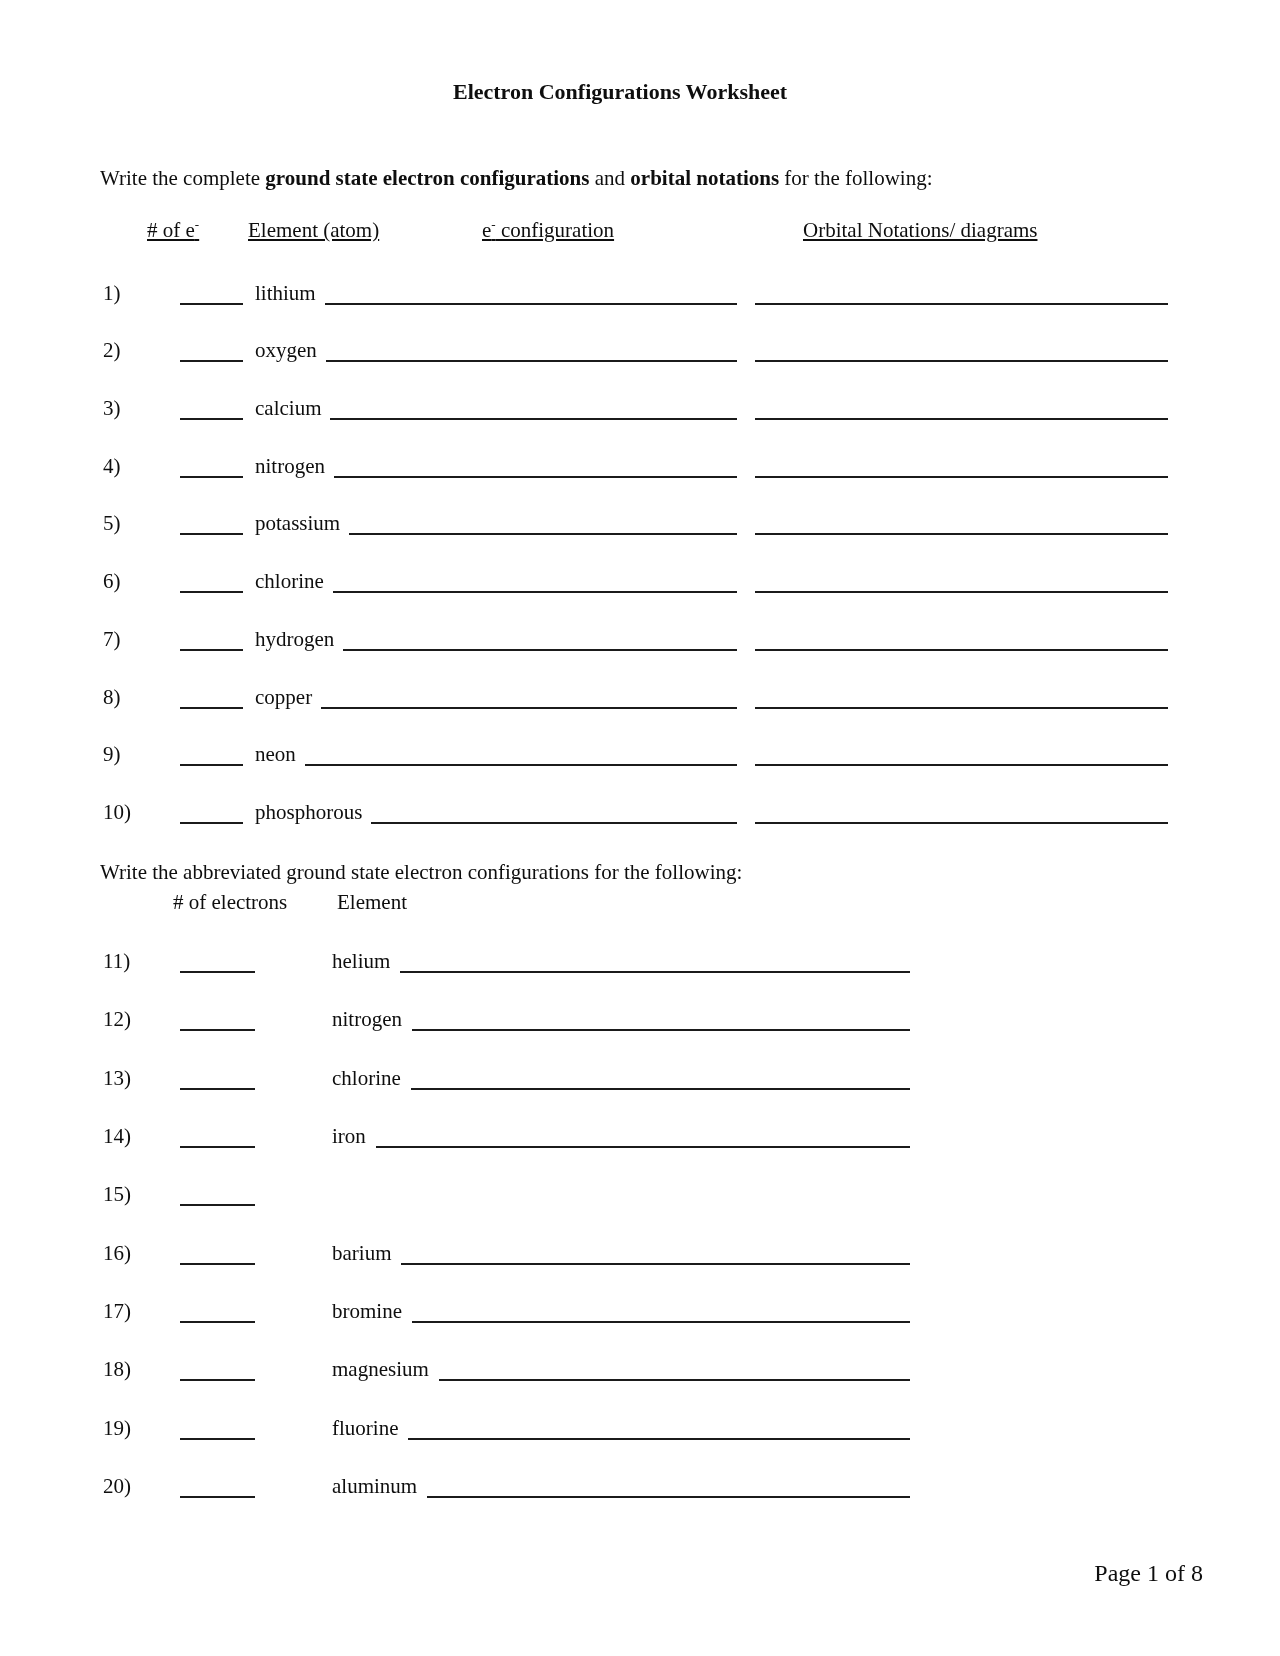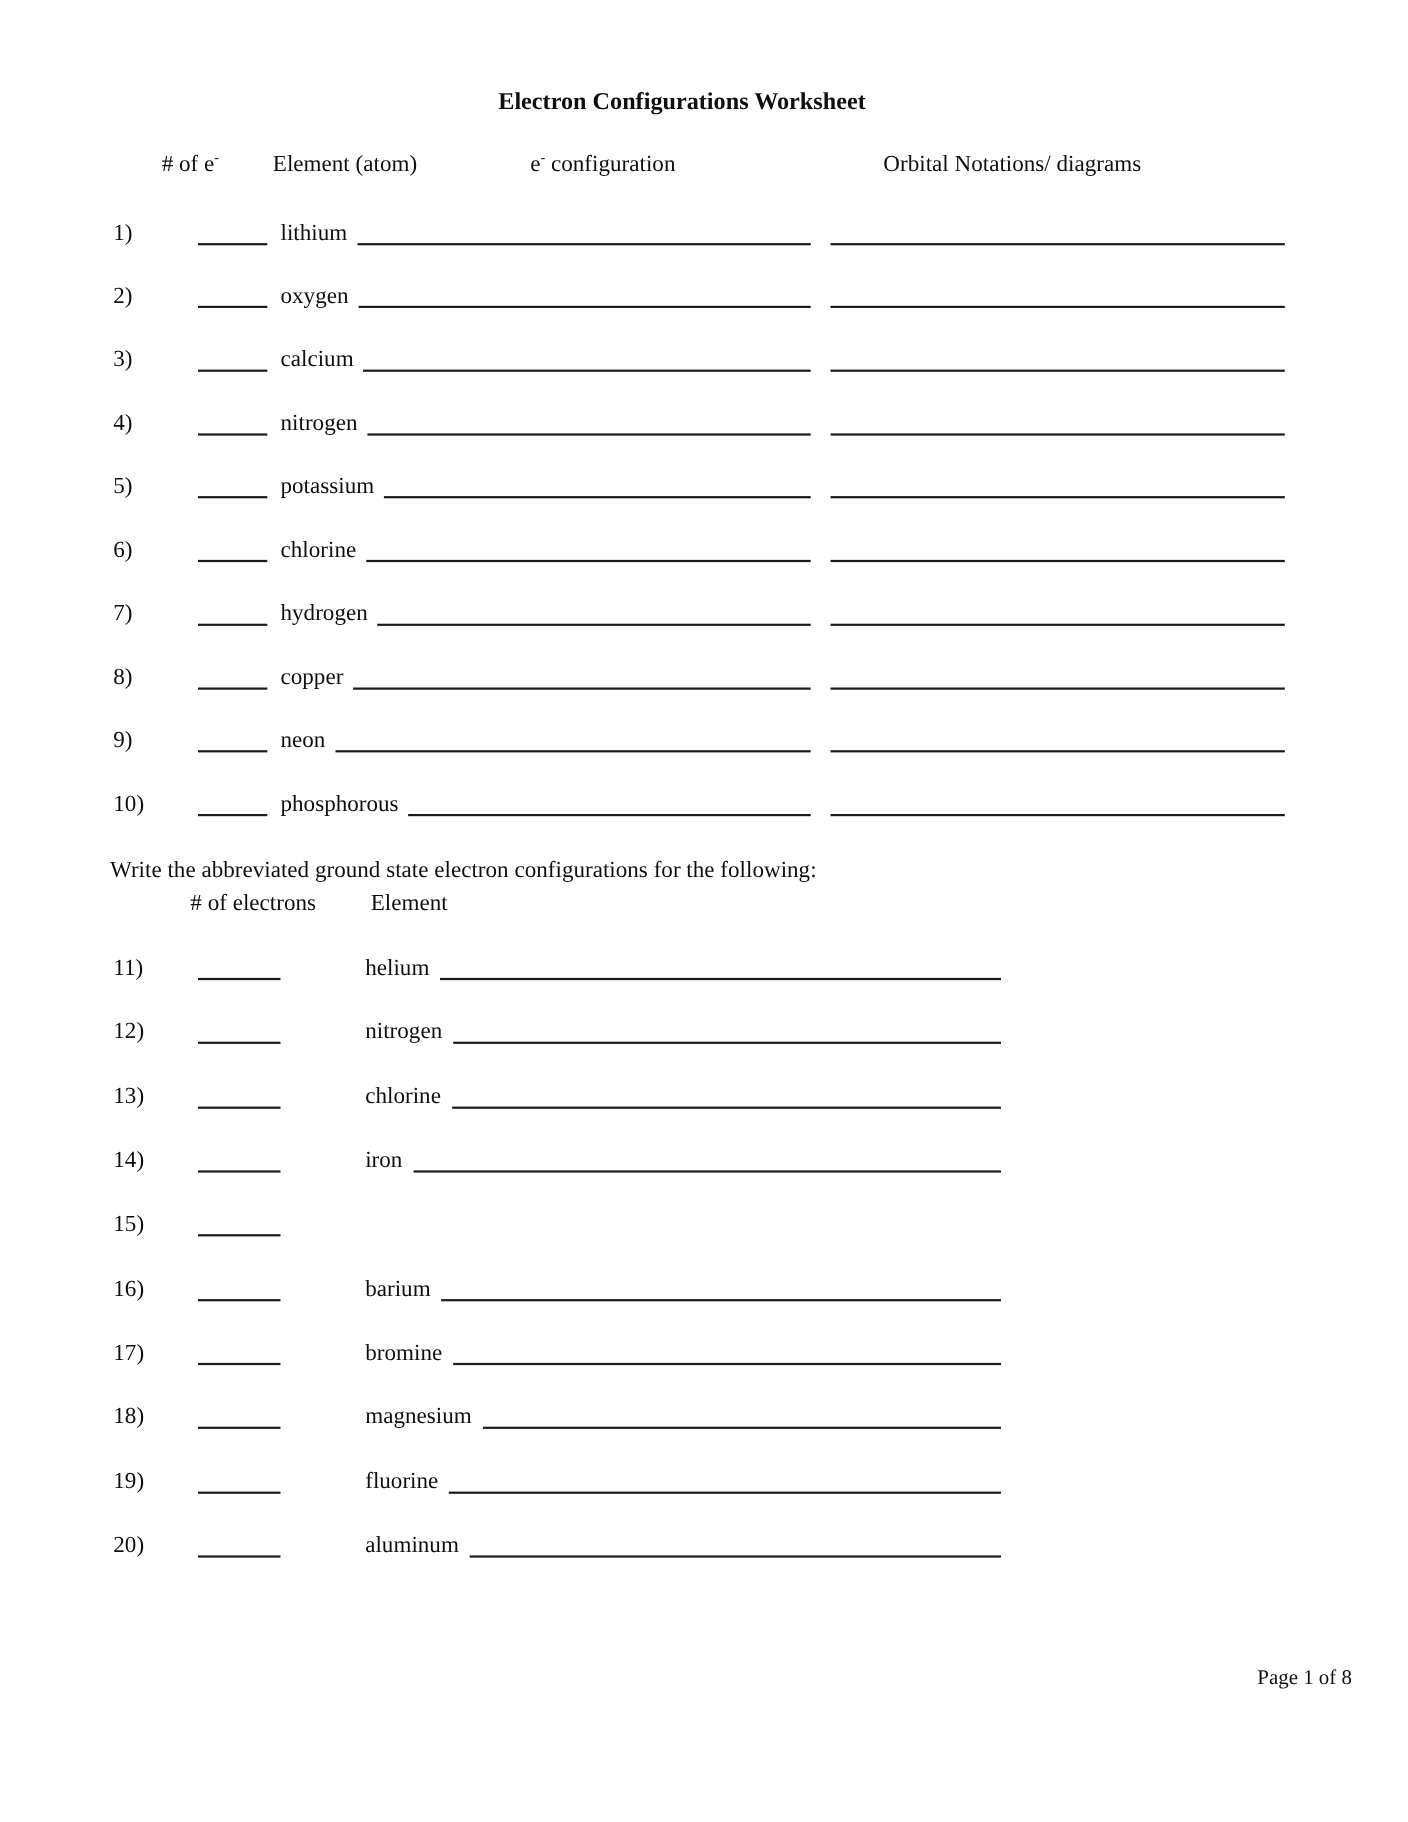--- a/index.html
+++ b/index.html
@@ -25,21 +25,21 @@
     margin:54px 0 0 100px;
     font-size:21px; line-height:28px;
   }
   .intro1 b { font-weight:bold; }
 
   
   .headers1 {
     position:relative; height:28px; margin-top:24px;
     font-size:21px; line-height:28px;
   }
-  .headers1 span.hpos { position:absolute; top:0; white-space:nowrap; }
+  .headers1 span.hpos { position:absolute; top:0; white-space:nowrap;text-decoration:underline; }
   .h1-num { left:147px; }
   .h1-el  { left:248px;text-align:right; }
   .h1-cfg { left:482px; }
   .h1-orb { left:803px; }
   sup.minus { font-size:13px; line-height:0; vertical-align:super; }
 
   
   .rows1 { margin-top:6px; }
   .row1 {
     display:flex; align-items:flex-end;
@@ -80,32 +80,35 @@
   .row2 .num {
     flex:none; width:80px; box-sizing:border-box; padding-left:3px;
     font-size:21px; line-height:30px; white-space:nowrap;
   }
   .row2 .short { flex:none; width:75px; margin-bottom:3px; }
   .row2 .labelline { flex:1; min-width:0; display:flex; align-items:flex-end; margin-left:77px; }
   .row2 .fill { flex:1; margin-left:10px; margin-bottom:3px; }
 
   
   .footer {
-    margin-top:95px;
-    text-align:right; padding-right:51px;
-    font-size:19px; line-height:24px;
+    margin-top:60px;
+    text-align:right; padding-right:77px;
+    font-size:24px; line-height:24px;
   }
 </style>
 </head>
 <body>
 
 <div class="page">
 
   <div class="title">Electron Configurations Worksheet</div>
 
+  <div class="intro1">
+    <span>Write the complete </span><b>ground state electron configurations</b><span> and </span><b>orbital notations</b><span> for the following:</span>
+  </div>
 
   <div class="headers1">
     <span class="hpos h1-num"><span># of e</span><sup class="minus">-</sup></span>
     <span class="hpos h1-el">Element (atom)</span>
     <span class="hpos h1-cfg"><span>e</span><sup class="minus">-</sup><span> configuration</span></span>
     <span class="hpos h1-orb">Orbital Notations/ diagrams</span>
   </div>
 
   <div class="rows1">
   <div class="row1">

